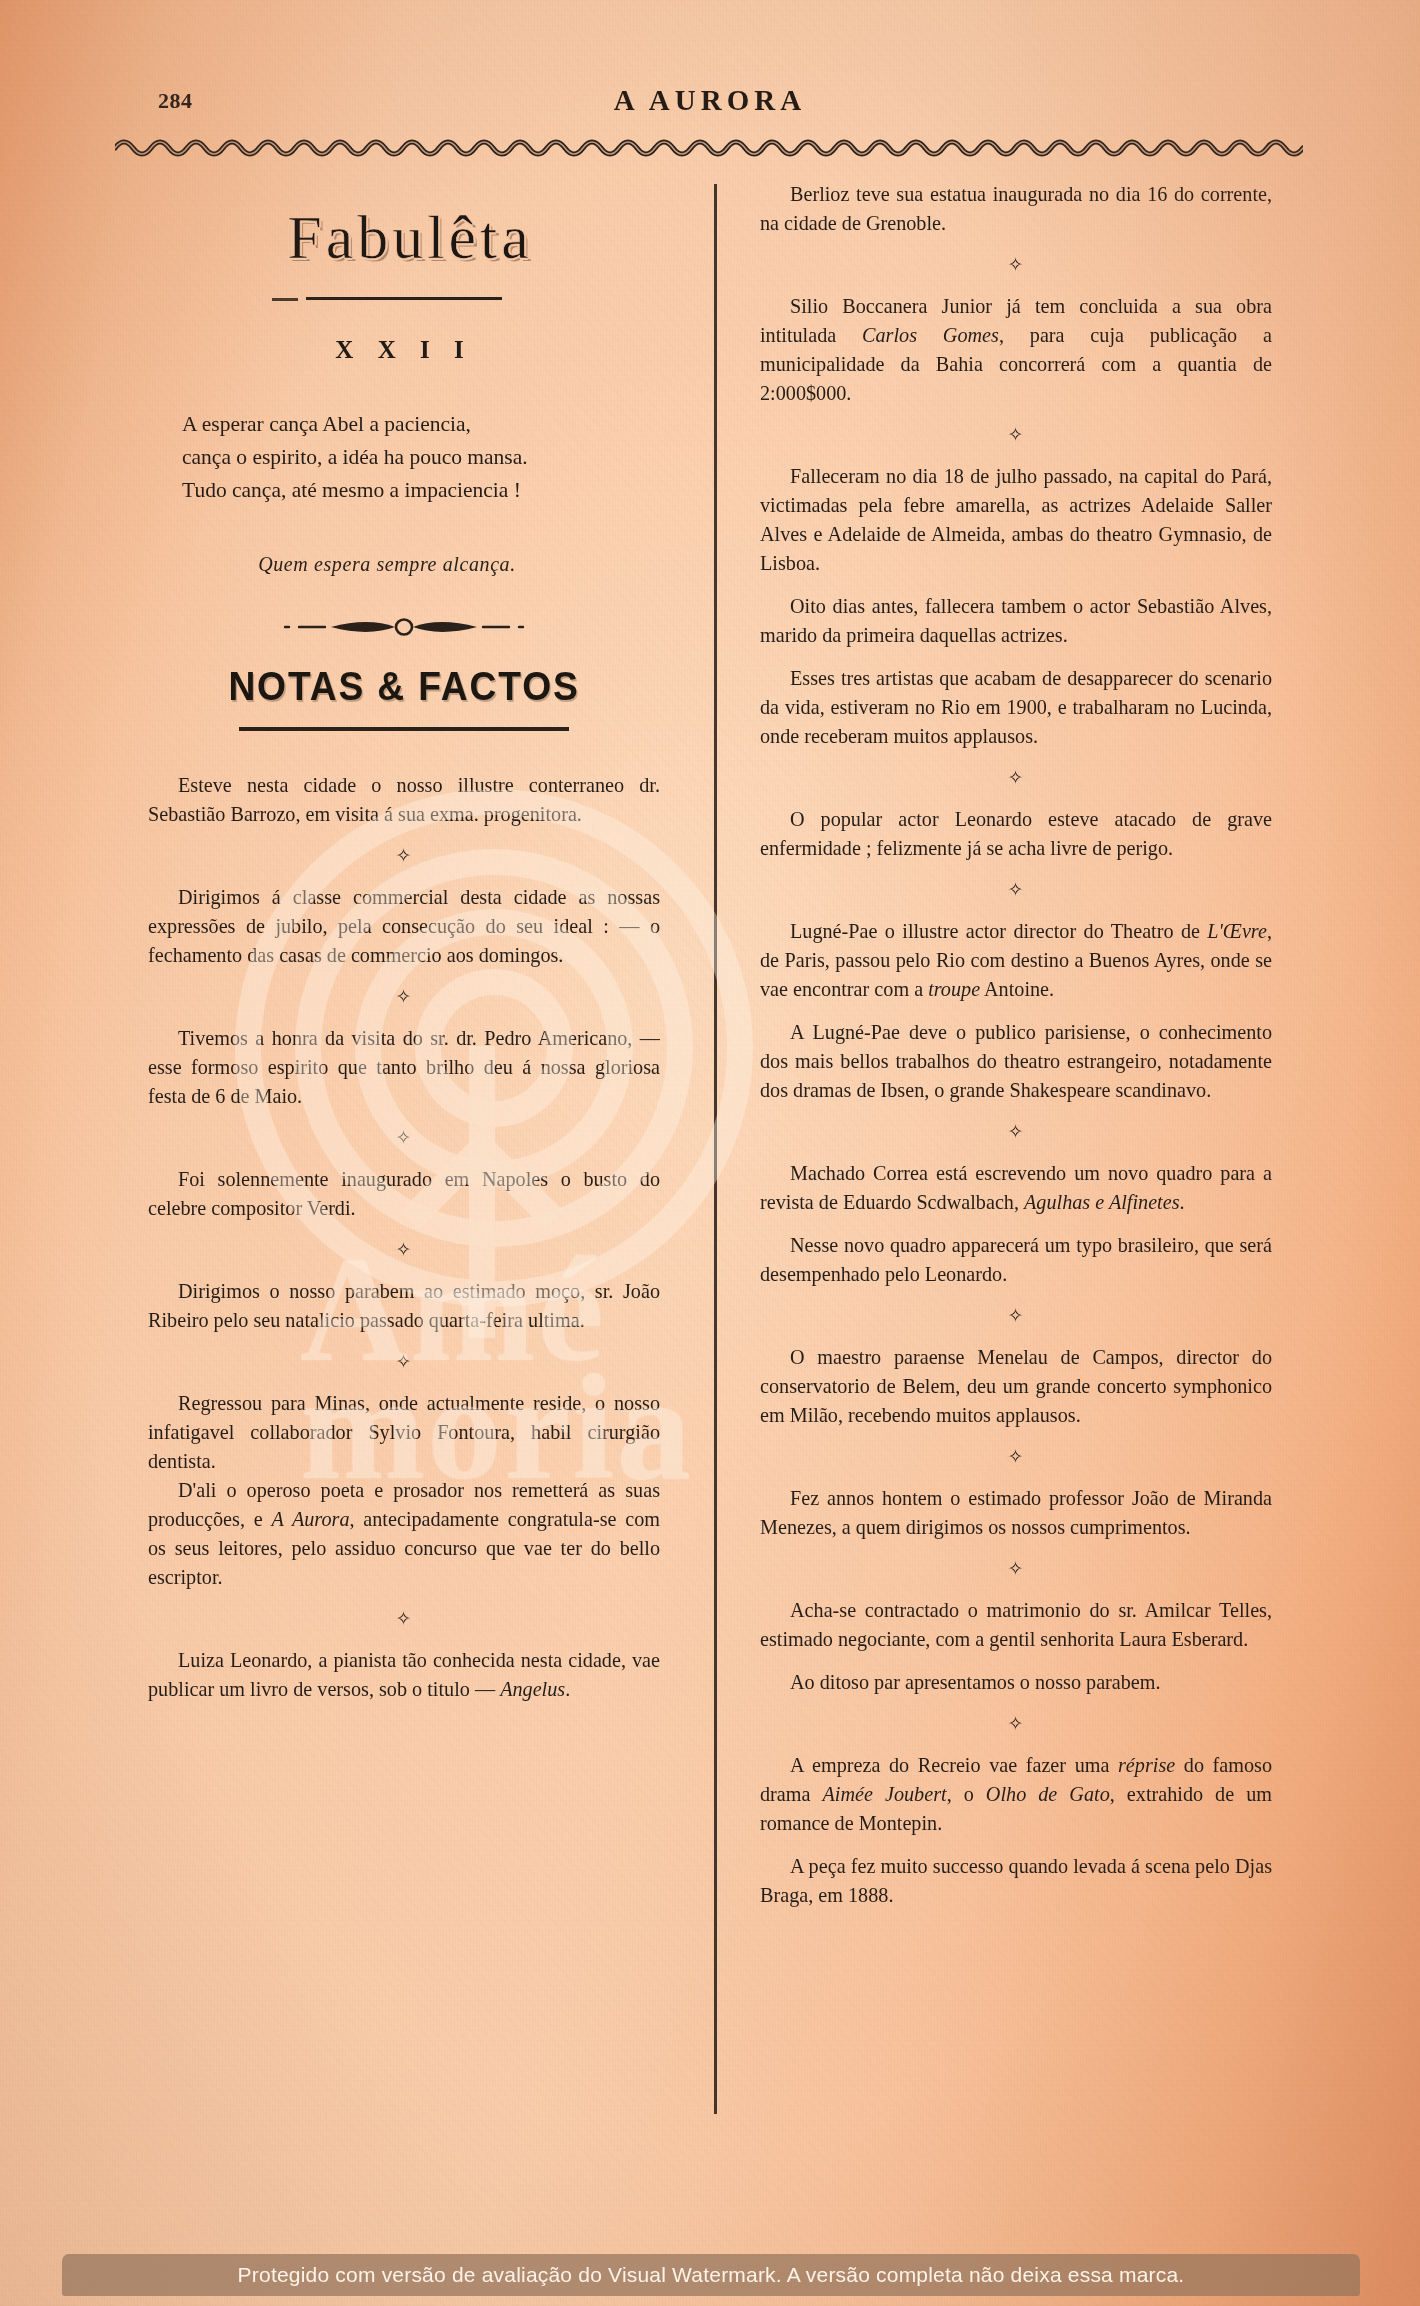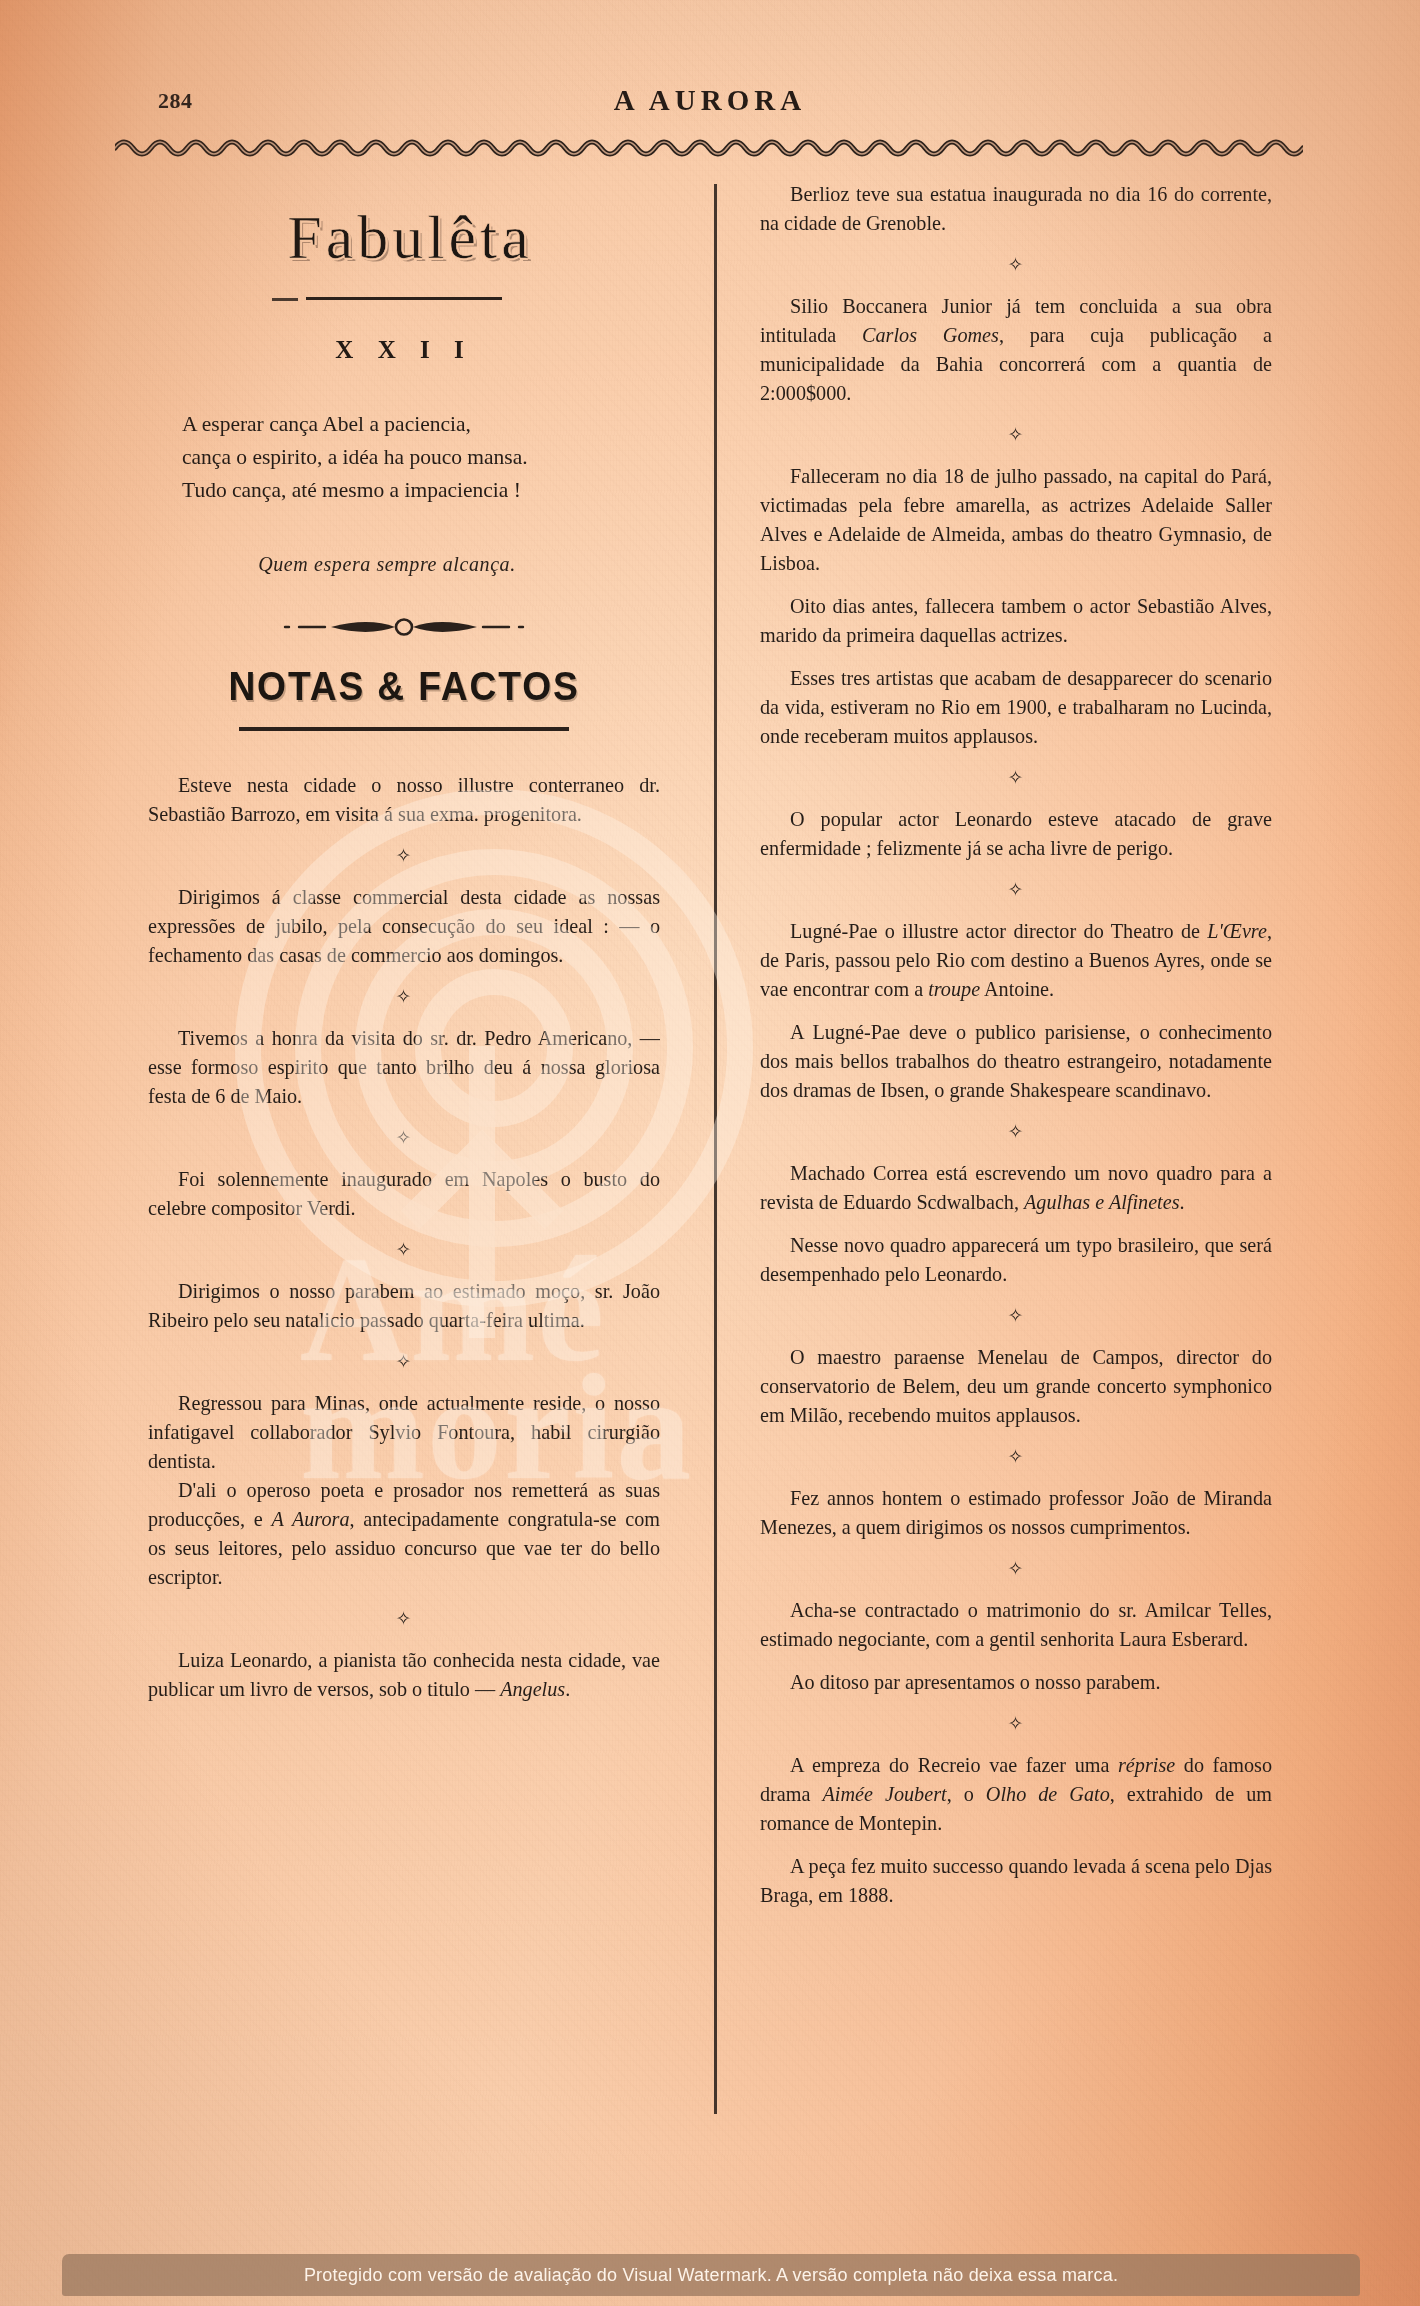--- a/index.html
+++ b/index.html
@@ -238,21 +238,21 @@
     position: absolute;
     left: 62px; bottom: 10px;
     width: 1298px; height: 42px;
     background: rgba(150,116,92,0.72);
     border-radius: 7px 7px 3px 3px;
     display: flex; align-items: center; justify-content: center;
     overflow: hidden;
   }
   #banner span {
     font-family: "Liberation Sans", "DejaVu Sans", sans-serif;
-    font-size: 18px;
+    font-size: 21px;
     color: #fdf3e9;
     letter-spacing: .2px;
     white-space: nowrap;
   }
 </style>
 </head>
 <body>
 
 <div id="page">
   <div id="grain"></div>

